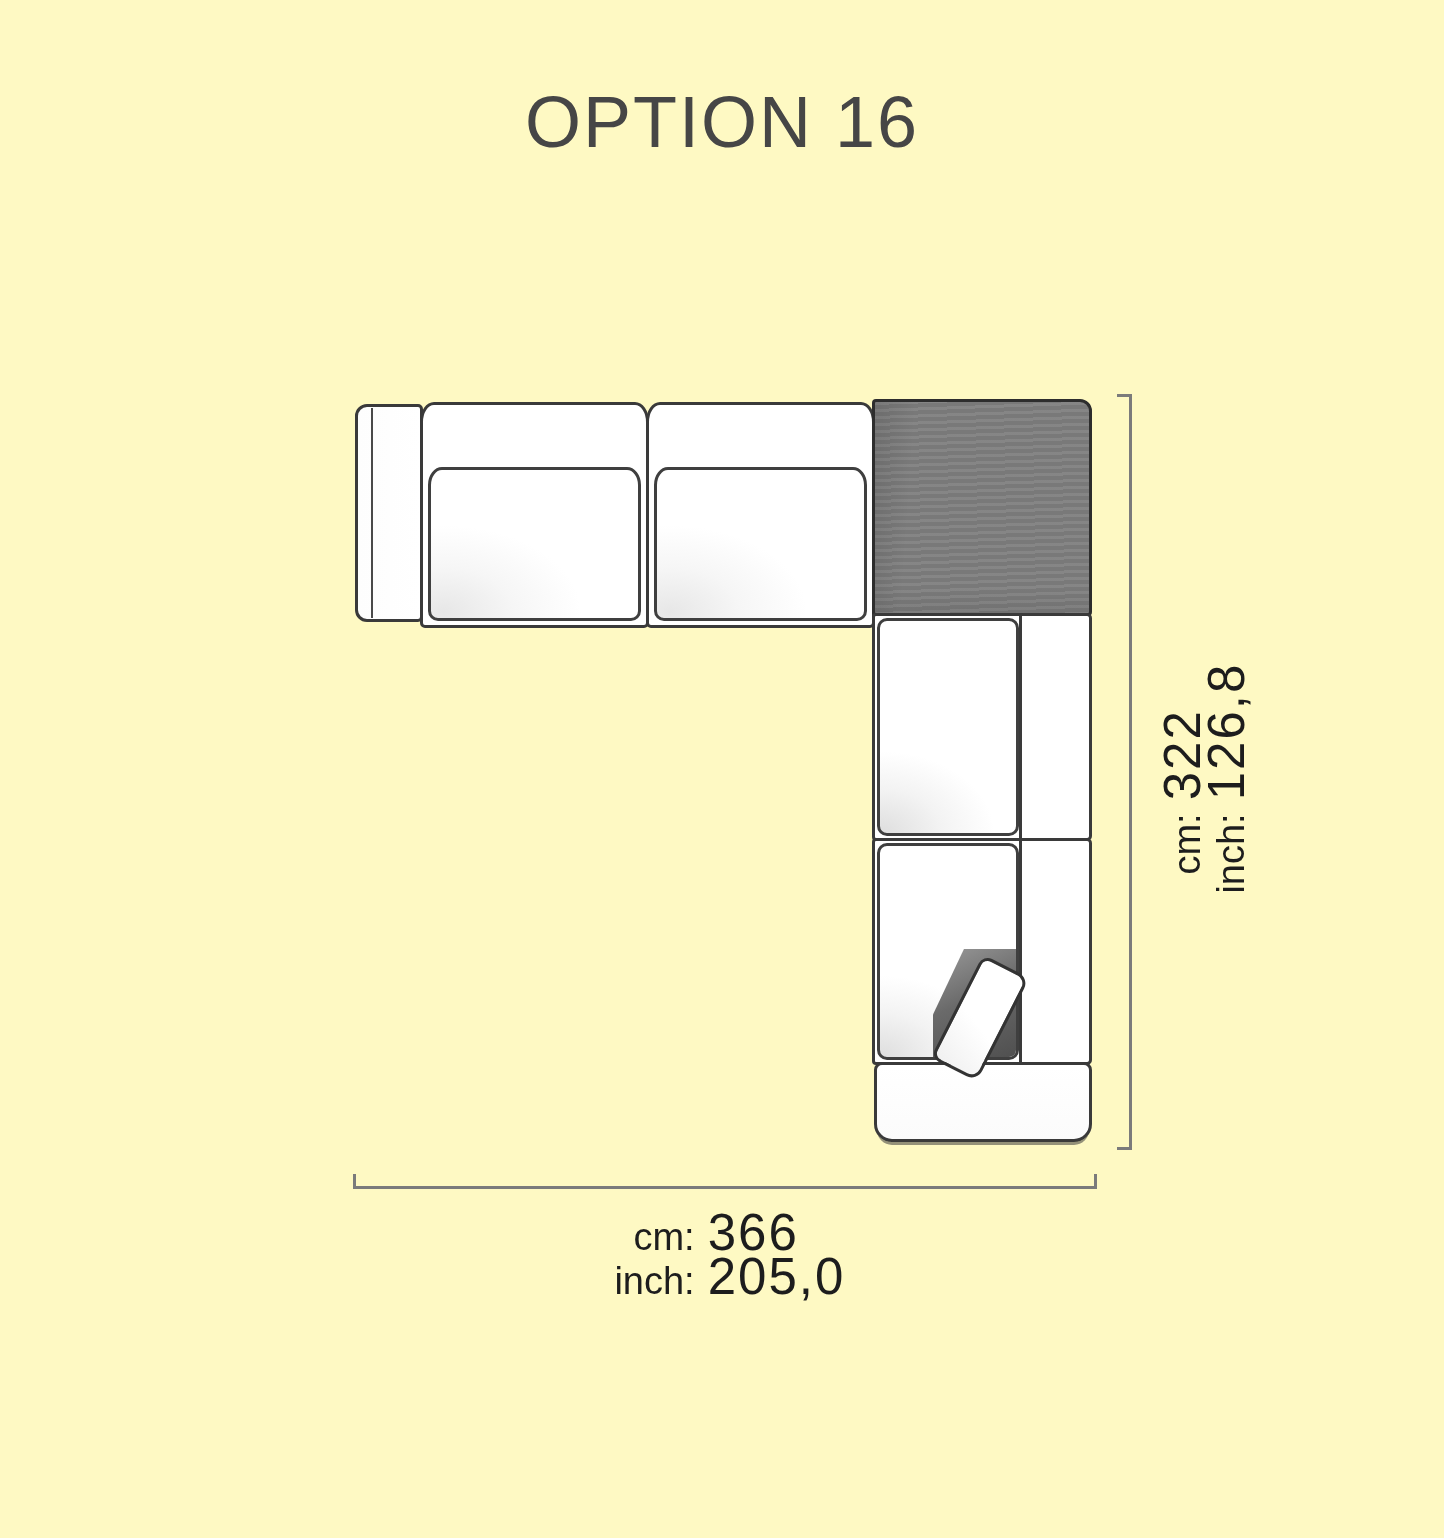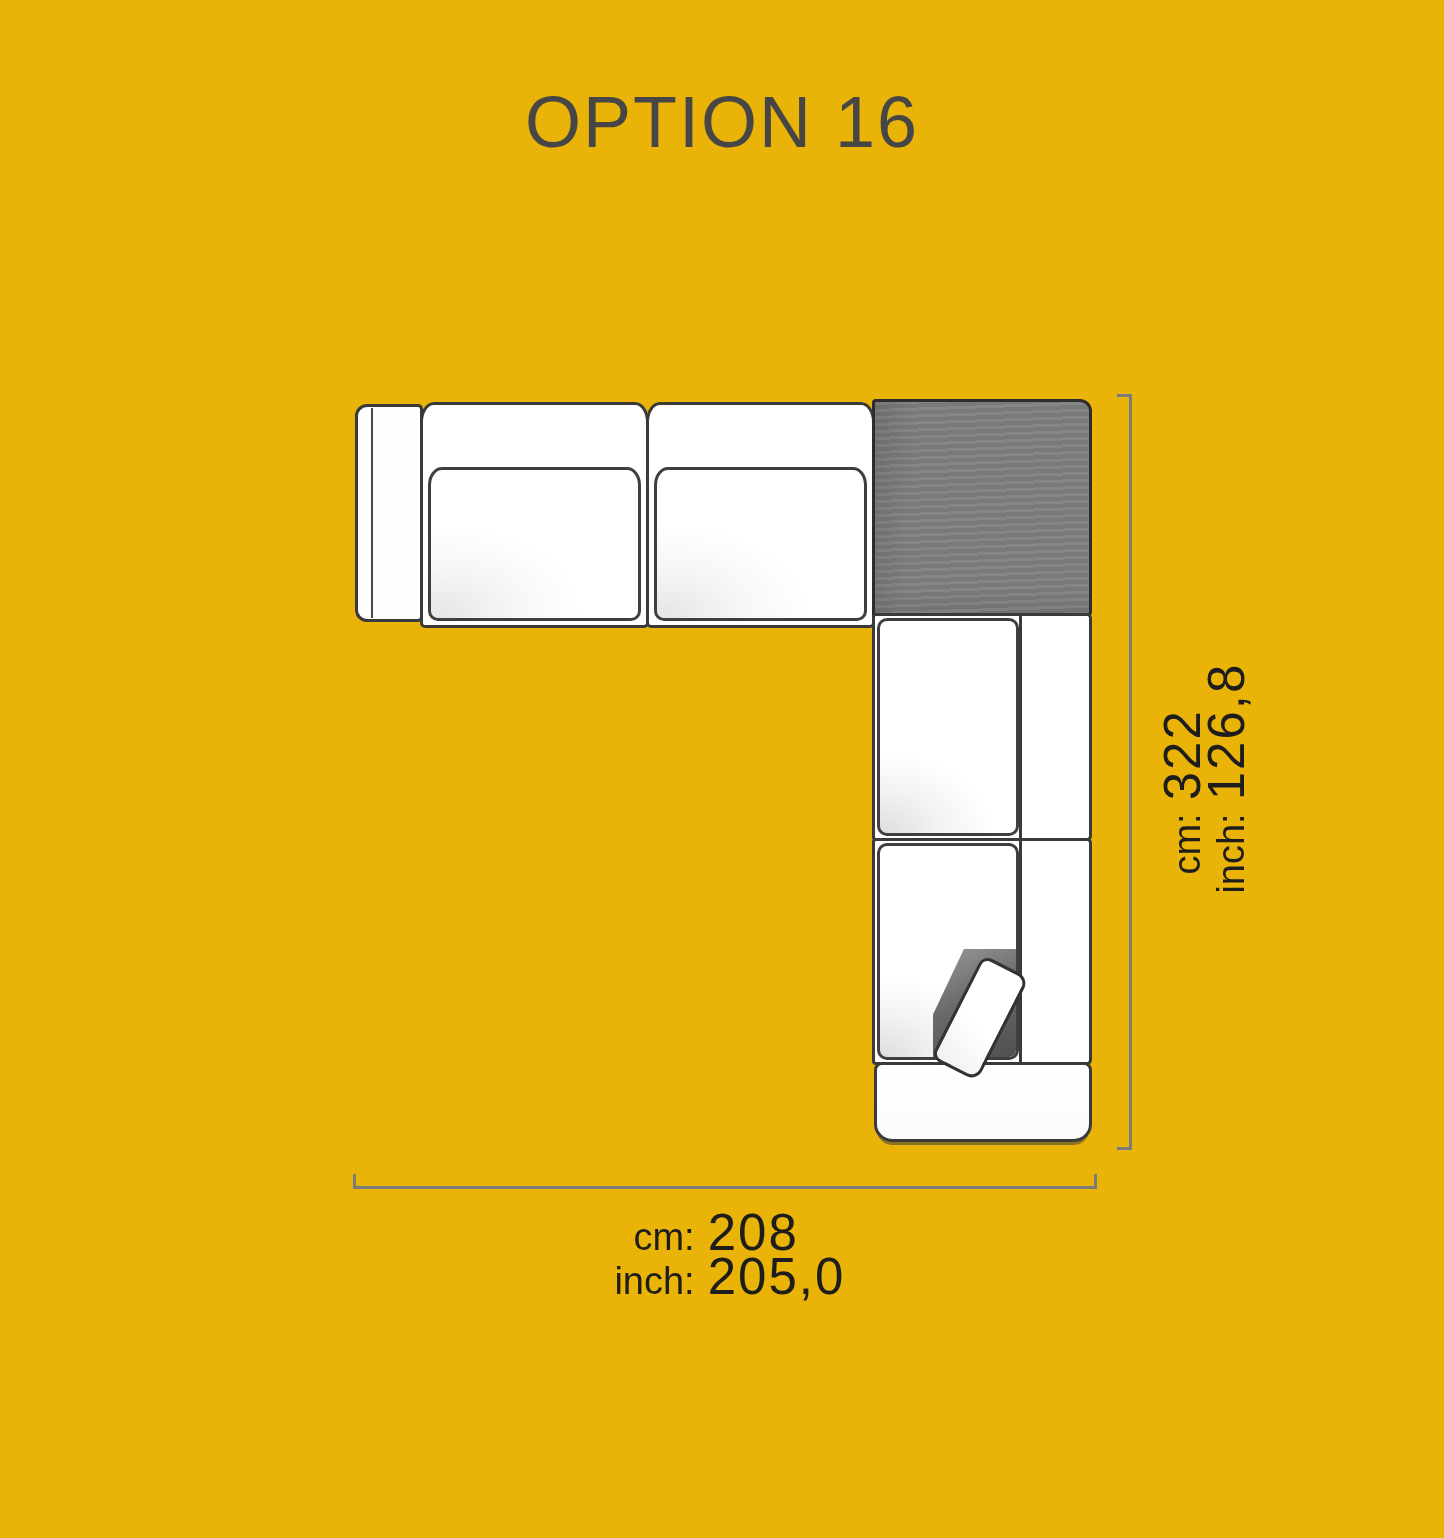--- a/index.html
+++ b/index.html
@@ -1,17 +1,17 @@
 <!DOCTYPE html>
 <html><head>
 <meta charset="utf-8">
 <style>
   html,body{margin:0;padding:0;background:#ffffff;}
   .page{
-    position:relative;width:1444px;height:1538px;background:#eab308;overflow:hidden;
+    position:relative;width:1444px;height:1538px;background:#fef9c3;overflow:hidden;
     font-family:"Liberation Sans", sans-serif;
   }
   
   .title{
     position:absolute;left:0;right:0;top:86px;text-align:center;
     font-size:72px;font-weight:100;letter-spacing:2px;color:#464646;line-height:1;
   }
   
   .mod{
     position:absolute;box-sizing:border-box;background:#ffffff;
@@ -150,21 +150,21 @@
     </div>
     <div class="dim-row">
       <span class="dim-label">inch:</span>
       <span class="dim-value">126,8</span>
     </div>
   </div>
 
   <div class="dim-text dim-text-bottom">
     <div class="dim-row">
       <span class="dim-label">cm:</span>
-      <span class="dim-value">208</span>
+      <span class="dim-value">366</span>
     </div>
     <div class="dim-row">
       <span class="dim-label">inch:</span>
       <span class="dim-value">205,0</span>
     </div>
   </div>
 
 </div>
 
 </body></html>

